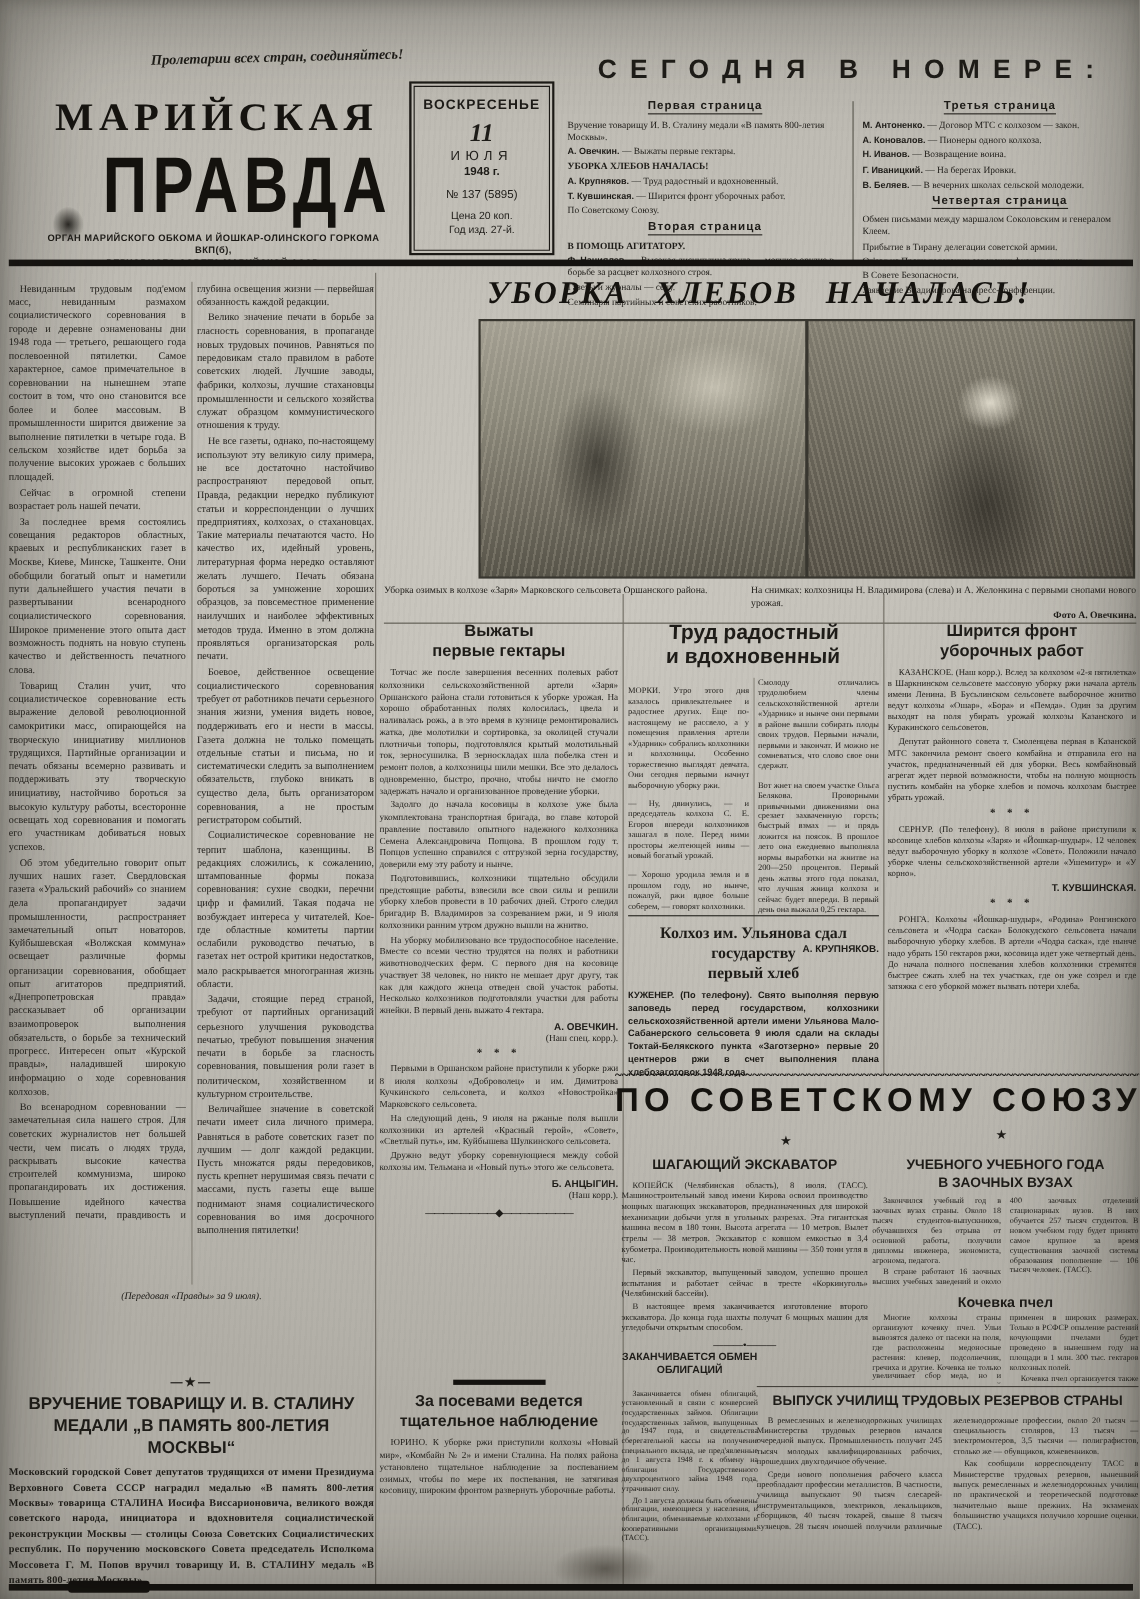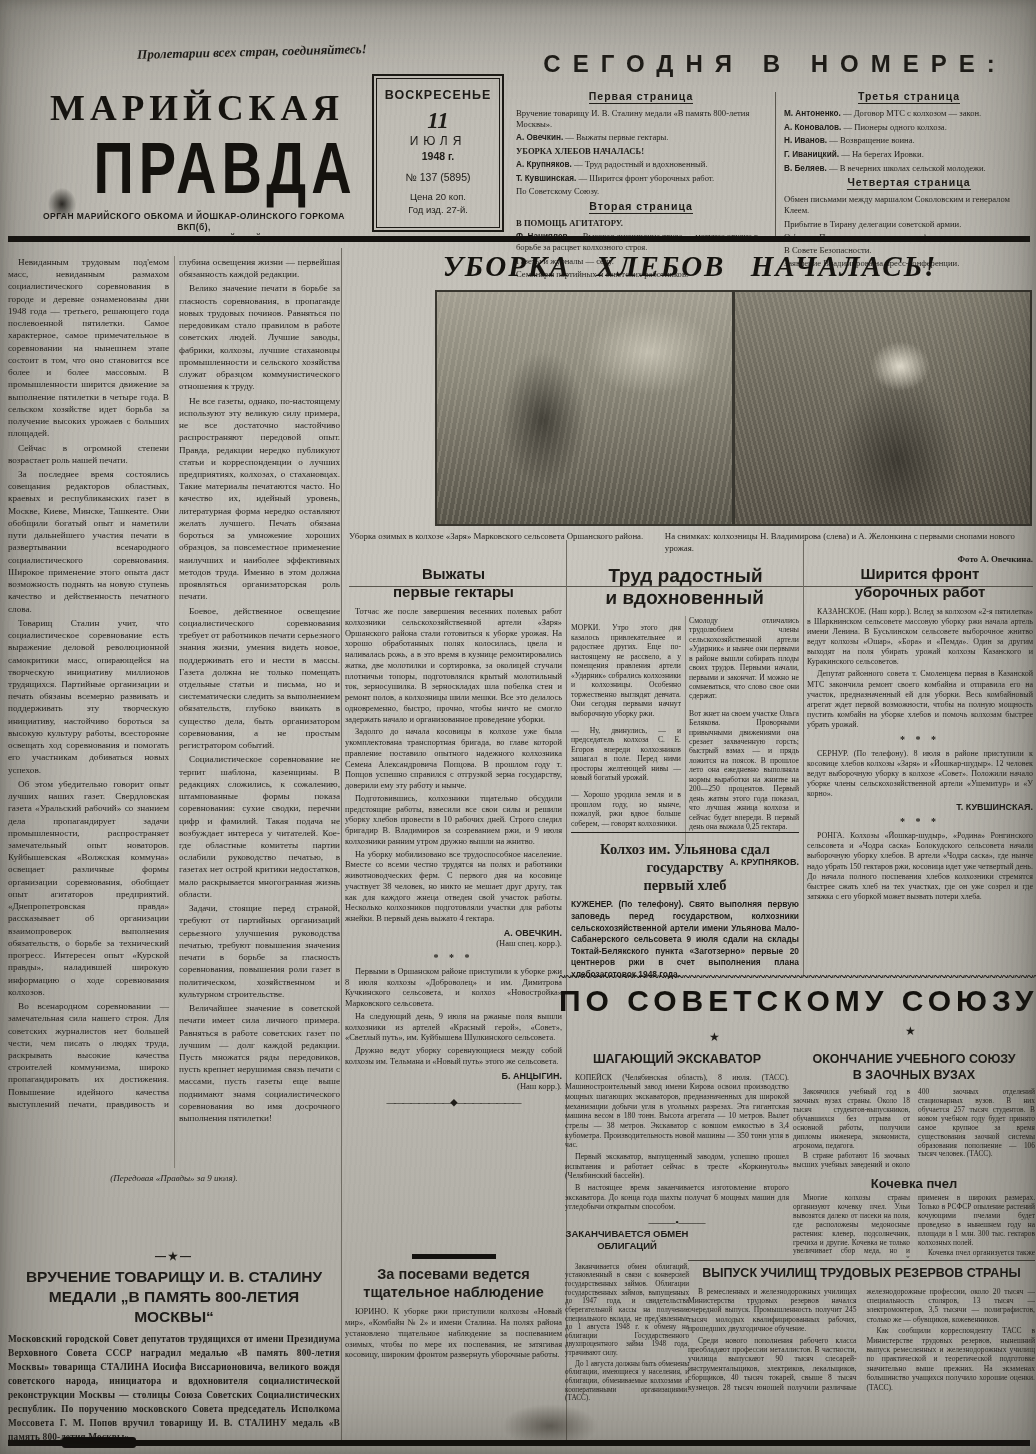--- a/index.html
+++ b/index.html
@@ -68,22 +68,22 @@
   .photo-l{background:
     radial-gradient(95px 60px at 72% 26%, rgba(232,227,212,.55), transparent 70%),
     radial-gradient(60px 95px at 36% 55%, rgba(22,20,16,.55), transparent 72%),
     repeating-linear-gradient(100deg, rgba(218,211,192,.18) 0 2px, rgba(0,0,0,0) 2px 6px),
     linear-gradient(180deg,#a39f92 0%,#8d8a7c 35%,#706c60 70%,#575449 100%);}
   .photo-r{background:
     radial-gradient(48px 40px at 56% 32%, rgba(238,233,218,.85), transparent 62%),
     radial-gradient(85px 115px at 55% 72%, rgba(24,22,18,.5), transparent 75%),
     repeating-linear-gradient(76deg, rgba(222,214,194,.16) 0 2px, rgba(0,0,0,0) 2px 5px),
     linear-gradient(180deg,#817d70 0%,#6d695d 40%,#544f45 100%);}
-  .caption{left:349px;top:531px;width:684px;display:flex;gap:8px;font-size:8.8px;line-height:1.32;
-    border-bottom:1px solid #5a574e;padding-bottom:20px;}
+  .caption{left:349px;top:531px;width:684px;display:flex;gap:26px;font-size:8.8px;line-height:1.32;
+    border-bottom:1px solid #5a574e;padding-bottom:0;}
   .cap-l{width:45%;}
   .cap-r{flex:1;}
   .credit{text-align:right;font-weight:bold;}
 
   
   .vr1{left:566px;top:540px;width:1px;height:902px;background:#6f6b62;}
   .vr2{left:803px;top:540px;width:1px;height:436px;background:#6f6b62;}
   .c1{left:345px;top:565px;width:217px;height:687px;overflow:hidden;}
   .c2{left:571px;top:565px;width:228px;height:303px;overflow:hidden;}
   .c3{left:807px;top:565px;width:226px;height:411px;overflow:hidden;}
@@ -324,21 +324,21 @@
   <div class="abs oblig">
     <div class="oblig-head">ЗАКАНЧИВАЕТСЯ ОБМЕН ОБЛИГАЦИЙ</div>
     <div class="body">
         <p>Заканчивается обмен облигаций, установленный в связи с конверсией государственных займов. Облигации государственных займов, выпущенных до 1947 года, и свидетельства сберегательной кассы на получение специального вклада, не пред'явленные до 1 августа 1948 г. к обмену на облигации Государственного двухпроцентного займа 1948 года, утрачивают силу.</p>
         <p>До 1 августа должны быть обменены облигации, имеющиеся у населения, и облигации, обмениваемые колхозами и кооперативными организациями. (ТАСС).</p>
       </div>
   </div>
 
   <div class="abs colB">
     <div class="small-head">
-      <div>ОКОНЧАНИЕ УЧЕБНОГО СОЮЗУ</div>
+      <div>УЧЕБНОГО УЧЕБНОГО ГОДА</div>
       <div>В ЗАОЧНЫХ ВУЗАХ</div>
     </div>
     <div class="body">
         <p>Закончился учебный год в заочных вузах страны. Около 18 тысяч студентов-выпускников, обучавшихся без отрыва от основной работы, получили дипломы инженера, экономиста, агронома, педагога.</p>
         <p>В стране работают 16 заочных высших учебных заведений и около 400 заочных отделений стационарных вузов. В них обучается 257 тысяч студентов. В новом учебном году будет принято самое крупное за время существования заочной системы образования пополнение — 106 тысяч человек. (ТАСС).</p>
       </div>
     <div class="koch-head">Кочевка пчел</div>
     <div class="body">
         <p>Многие колхозы страны организуют кочевку пчел. Ульи вывозятся далеко от пасеки на поля, где расположены медоносные растения: клевер, подсолнечник, гречиха и другие. Кочевка не только увеличивает сбор меда, но и значительно повышает урожай сельскохозяйственных культур, так как пчелы способствуют усиленному опылению растений.</p>
         <p>Этот своеобразный прием повышения урожайности будет применен в широких размерах. Только в РСФСР опыление растений кочующими пчелами будет проведено в нынешнем году на площади в 1 млн. 300 тыс. гектаров колхозных полей.</p>

